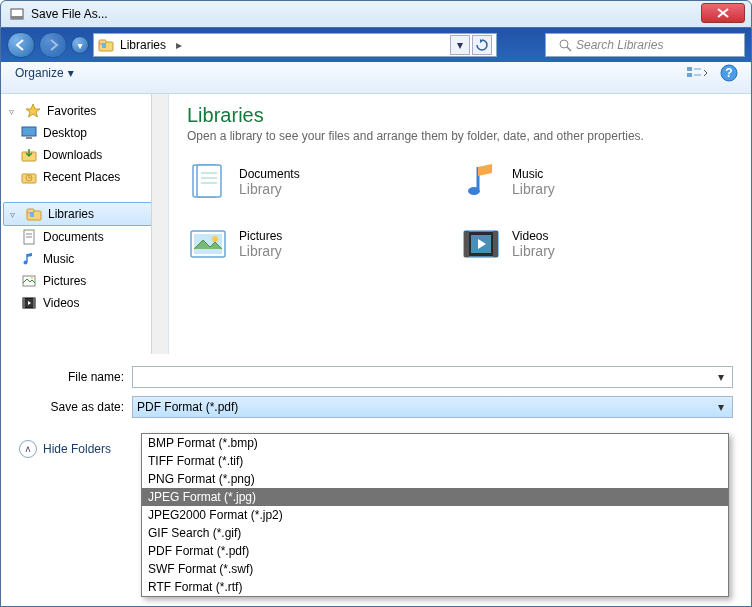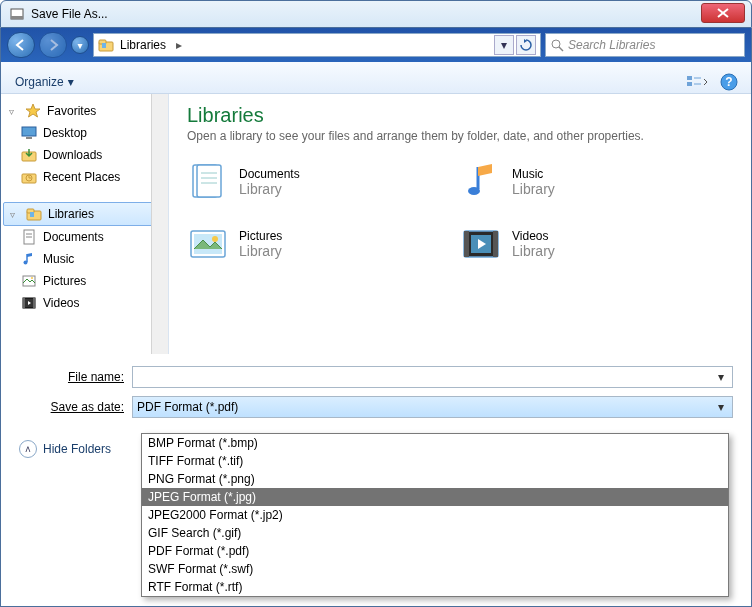--- a/index.html
+++ b/index.html
@@ -11,22 +11,22 @@
 .win-close { position:absolute; right:6px; top:2px; width:44px; height:20px; background:linear-gradient(#e67,#c33); border:1px solid #933; border-radius:3px; display:flex; align-items:center; justify-content:center; color:#fff; font-weight:bold; cursor:pointer; }
 .main-frame { border-left:1px solid #4b6f9c; border-right:1px solid #4b6f9c; border-bottom:1px solid #4b6f9c; height: calc(100% - 28px); position:relative; background:#fff; }
 .navbar { height: 34px; background: linear-gradient(#2153a8,#2a65bb); display:flex; align-items:center; padding:0 6px; gap:4px; }
 .nav-btn { width:28px; height:26px; border-radius:13px; background:radial-gradient(circle at 30% 30%,#7db5ec,#2c6fb5); border:1px solid #1f4f8f; display:flex; align-items:center; justify-content:center; color:#fff; cursor:pointer; }
 .nav-btn.small { width:18px; height:18px; border-radius:9px; font-size:10px; }
 .addr { flex:1; height:24px; background:#fff; border:1px solid #8aa8c8; display:flex; align-items:center; padding:0 4px; gap:4px; }
 .addr .chev { color:#555; padding:0 4px; cursor:pointer; }
 .addr-part { cursor:pointer; padding:2px 2px; }
 .addr-end { margin-left:auto; display:flex; gap:2px; }
 .addr-end .btn { width:20px; height:20px; border:1px solid #aac; background:#eef3fa; display:flex; align-items:center; justify-content:center; color:#335; cursor:pointer; }
-.search { width:200px; height:24px; background:#fff; border:1px solid #8aa8c8; display:flex; align-items:center; padding:0 4px; color:#888; font-style:italic; gap:4px; }
-.toolbar { height:32px; background:linear-gradient(#f7fbff,#e3eefb); border-bottom:1px solid #c8d8eb; display:flex; align-items:flex-end; padding:0 8px; }
+.search { width:200px; height:24px; background:#fff; border:1px solid #8aa8c8; display:flex; align-items:center; padding:0 12px; color:#888; font-style:italic; gap:4px;margin-left:44px; }
+.toolbar { height:32px; background:linear-gradient(#f7fbff,#e3eefb); border-bottom:1px solid #c8d8eb; display:flex; align-items:flex-start; padding:0 8px; }
 .toolbar .org { background:transparent; border:none; cursor:pointer; display:flex; align-items:center; gap:4px; padding:4px 6px; color:#1a3e6b; }
 .toolbar .spacer { flex:1; }
 .toolbar .tbtn { width:28px; height:22px; display:flex; align-items:center; justify-content:center; color:#335; cursor:pointer; margin-left:4px; }
 .content { display:flex; height: 260px; }
 .sidebar { width:168px; border-right:1px solid #d9e4f1; background:#fff; padding:6px 0; overflow:auto; position:relative; }
 .scroll-track { position:absolute; right:0; top:0; width:17px; height:100%; background:#f0f0f0; border-left:1px solid #d4d4d4; }
 .tree-item { display:flex; align-items:center; gap:6px; padding:3px 6px 3px 20px; cursor:pointer; }
 .tree-item.top { padding-left:8px; font-weight:normal; }
 .tree-item.selected { background:linear-gradient(#e5f3ff,#cde7ff); border:1px solid #7daee8; border-radius:2px; margin:0 2px; padding-left:6px; }
 .tree-item .exp { width:10px; color:#888; font-size:10px; }
@@ -34,21 +34,21 @@
 .main-pane { flex:1; padding:10px 18px; }
 .lib-title { color:#147a3b; font-size:20px; margin-bottom:2px; }
 .lib-sub { color:#666; margin-bottom:18px; }
 .lib-grid { display:grid; grid-template-columns: 1fr 1fr; row-gap:20px; }
 .lib-item { display:flex; align-items:center; gap:10px; cursor:pointer; }
 .lib-icn { width:42px; height:42px; display:flex; align-items:center; justify-content:center; font-size:28px; }
 .lib-item .name { color:#000; }
 .lib-item .sub { color:#888; font-size:14px; }
 .form-area { border-top:0; padding:12px 18px 4px 18px; }
 .form-row { display:flex; align-items:center; margin-bottom:8px; }
-.form-row label { width:105px; text-align:right; margin-right:8px; color:#000;text-decoration:underline; }
+.form-row label { width:105px; text-align:right; margin-right:8px; color:#000; }
 .form-row .field { flex:1; height:22px; border:1px solid #a8b8c8; background:#fff; padding:2px 4px; display:flex; align-items:center; }
 .form-row .field.sel { background:linear-gradient(#daeeff,#bfe1ff); position:relative; }
 .form-row .field .drop { margin-left:auto; color:#333; cursor:pointer; padding:0 4px; }
 .dropdown { position:absolute; left:140px; top:405px; width:588px; background:#fff; border:1px solid #7a7a7a; z-index:10; box-shadow:3px 3px 6px rgba(0,0,0,0.3); }
 .dropdown .opt { padding:2px 6px; cursor:pointer; }
 .dropdown .opt.hl { background:#737373; color:#fff; }
 .footer { padding:10px 18px; }
 .hide-folders { display:flex; align-items:center; gap:6px; cursor:pointer; color:#1a3e6b; }
 .hide-folders .circ { width:18px; height:18px; border:1px solid #8aa8c8; border-radius:9px; display:flex; align-items:center; justify-content:center; font-size:10px; color:#335; }
 svg { display:block; }

